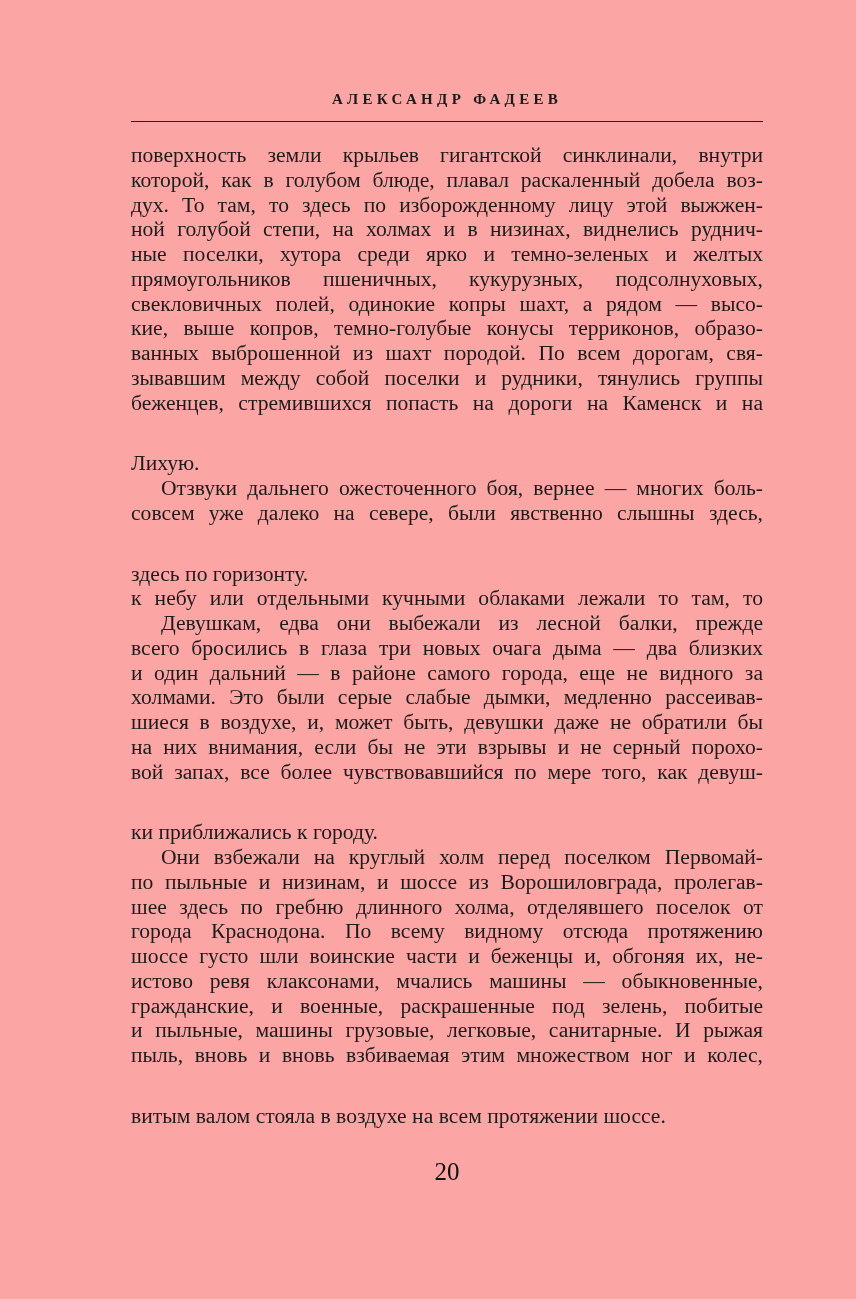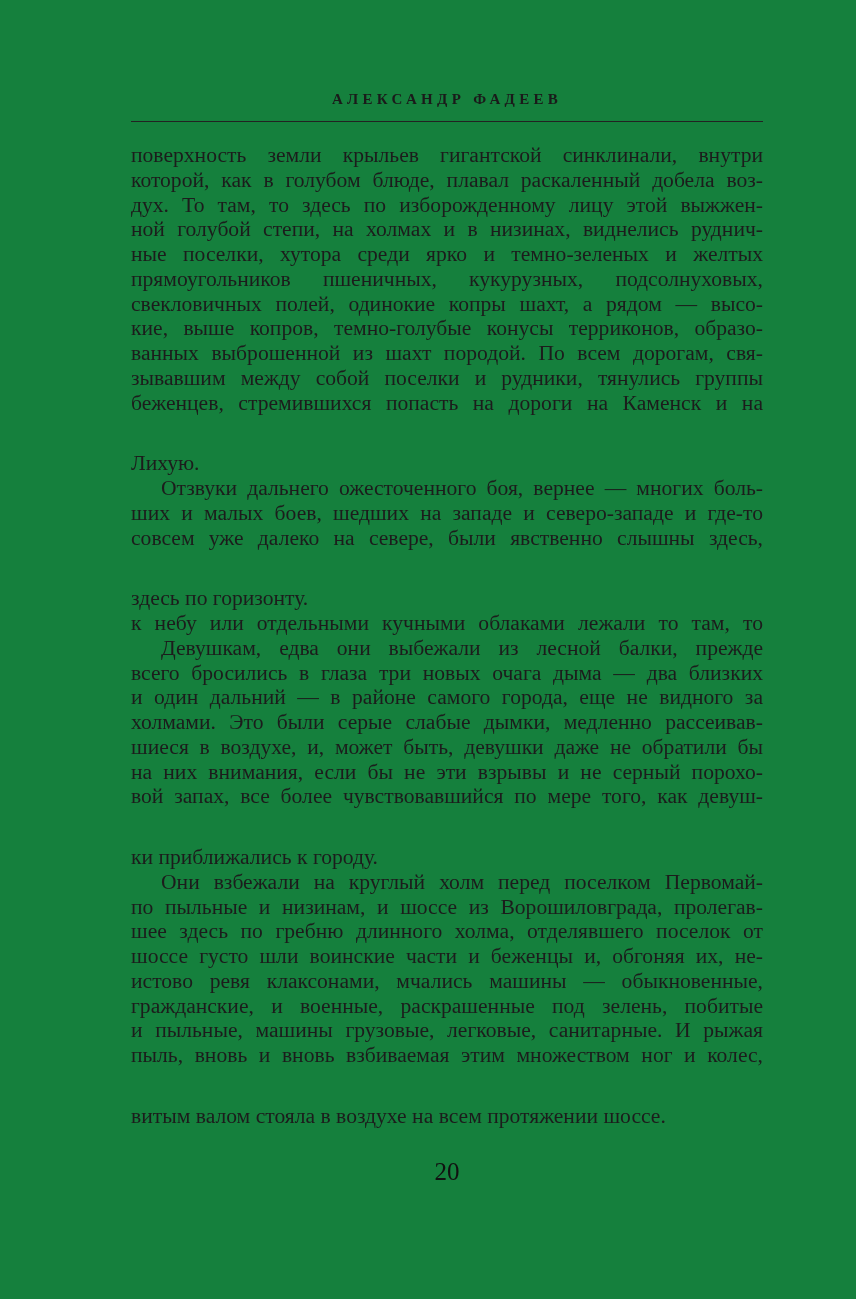--- a/index.html
+++ b/index.html
@@ -1,17 +1,17 @@
 <!DOCTYPE html>
 <html><head>
 <meta charset="utf-8">
 <style>
   html, body { margin: 0; padding: 0; background: #ffffff; }
   body { width: 856px; height: 1299px; position: relative; overflow: hidden; }
-  .page { position: absolute; left: 0; top: 0; width: 856px; height: 1299px; background: #15803d; }
+  .page { position: absolute; left: 0; top: 0; width: 856px; height: 1299px; background: #fca5a5; }
   .running-head {
     position: absolute; left: 131px; width: 632px; top: 91px;
     text-align: center;
     font-family: "Liberation Serif", serif;
     font-weight: bold; font-size: 15px; letter-spacing: 4.3px;
     color: #1a1a1a;
   }
   .rule { position: absolute; left: 131px; width: 632px; top: 121px; height: 0; border-top: 1.6px solid #222; }
   .body-text {
     position: absolute; left: 131px; width: 632px; top: 143px;
@@ -41,35 +41,35 @@
       <span class="line">ной голубой степи, на холмах и в низинах, виднелись руднич-</span>
       <span class="line">ные поселки, хутора среди ярко и темно-зеленых и желтых</span>
       <span class="line">прямоугольников пшеничных, кукурузных, подсолнуховых,</span>
       <span class="line">свекловичных полей, одинокие копры шахт, а рядом — высо-</span>
       <span class="line">кие, выше копров, темно-голубые конусы терриконов, образо-</span>
       <span class="line">ванных выброшенной из шахт породой. По всем дорогам, свя-</span>
       <span class="line">зывавшим между собой поселки и рудники, тянулись группы</span>
       <span class="line">беженцев, стремившихся попасть на дороги на Каменск и на</span>
       <span class="line last">Лихую.</span>
       <span class="line indent">Отзвуки дальнего ожесточенного боя, вернее — многих боль-</span>
-      <span class="line">ших и малых боев, шедших на западе и северо-западе и где-то</span>
       <span class="line">совсем уже далеко на севере, были явственно слышны здесь,</span>
       <span class="line last">здесь по горизонту.</span>
       <span class="line">к небу или отдельными кучными облаками лежали то там, то</span>
       <span class="line indent">Девушкам, едва они выбежали из лесной балки, прежде</span>
       <span class="line">всего бросились в глаза три новых очага дыма — два близких</span>
       <span class="line">и один дальний — в районе самого города, еще не видного за</span>
       <span class="line">холмами. Это были серые слабые дымки, медленно рассеивав-</span>
       <span class="line">шиеся в воздухе, и, может быть, девушки даже не обратили бы</span>
       <span class="line">на них внимания, если бы не эти взрывы и не серный порохо-</span>
       <span class="line">вой запах, все более чувствовавшийся по мере того, как девуш-</span>
       <span class="line last">ки приближались к городу.</span>
       <span class="line indent">Они взбежали на круглый холм перед поселком Первомай-</span>
       <span class="line">по пыльные и низинам, и шоссе из Ворошиловграда, пролегав-</span>
       <span class="line">шее здесь по гребню длинного холма, отделявшего поселок от</span>
+      <span class="line">города Краснодона. По всему видному отсюда протяжению</span>
       <span class="line">шоссе густо шли воинские части и беженцы и, обгоняя их, не-</span>
       <span class="line">истово ревя клаксонами, мчались машины — обыкновенные,</span>
       <span class="line">гражданские, и военные, раскрашенные под зелень, побитые</span>
       <span class="line">и пыльные, машины грузовые, легковые, санитарные. И рыжая</span>
       <span class="line">пыль, вновь и вновь взбиваемая этим множеством ног и колес,</span>
       <span class="line last">витым валом стояла в воздухе на всем протяжении шоссе.</span>
     </div>
   <div class="page-number">20</div>
 </div>
 

